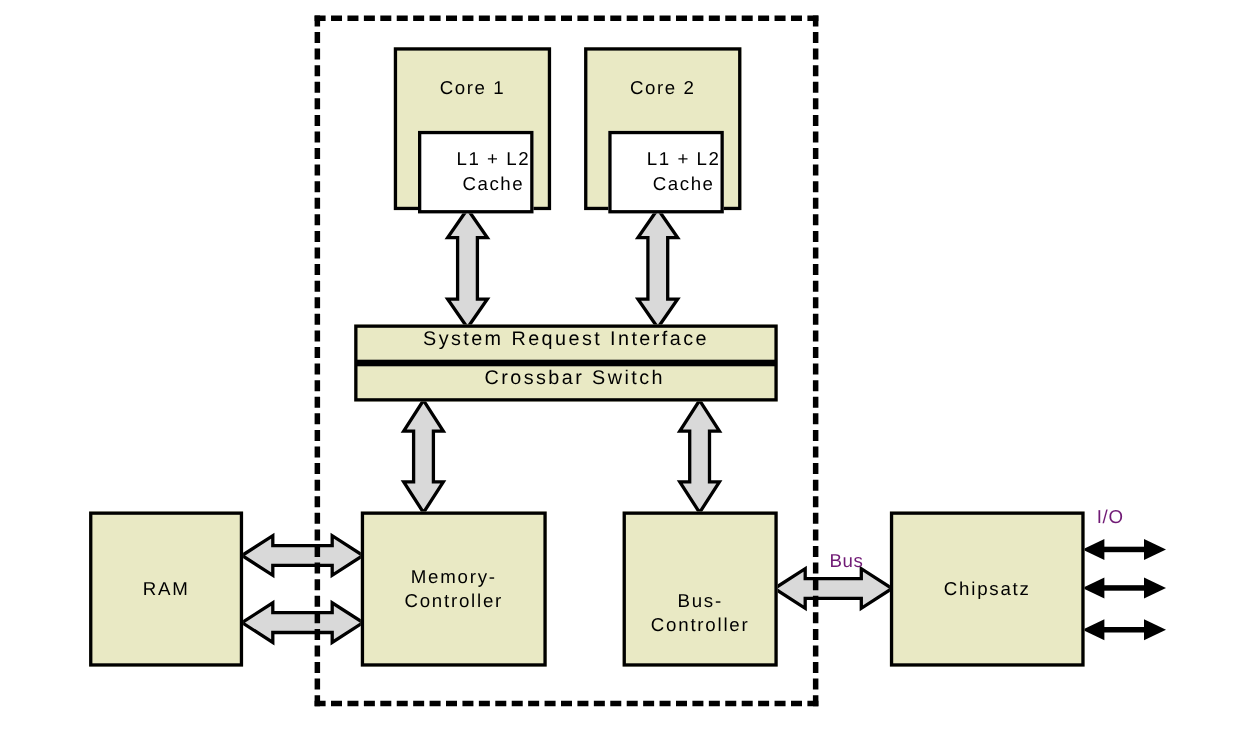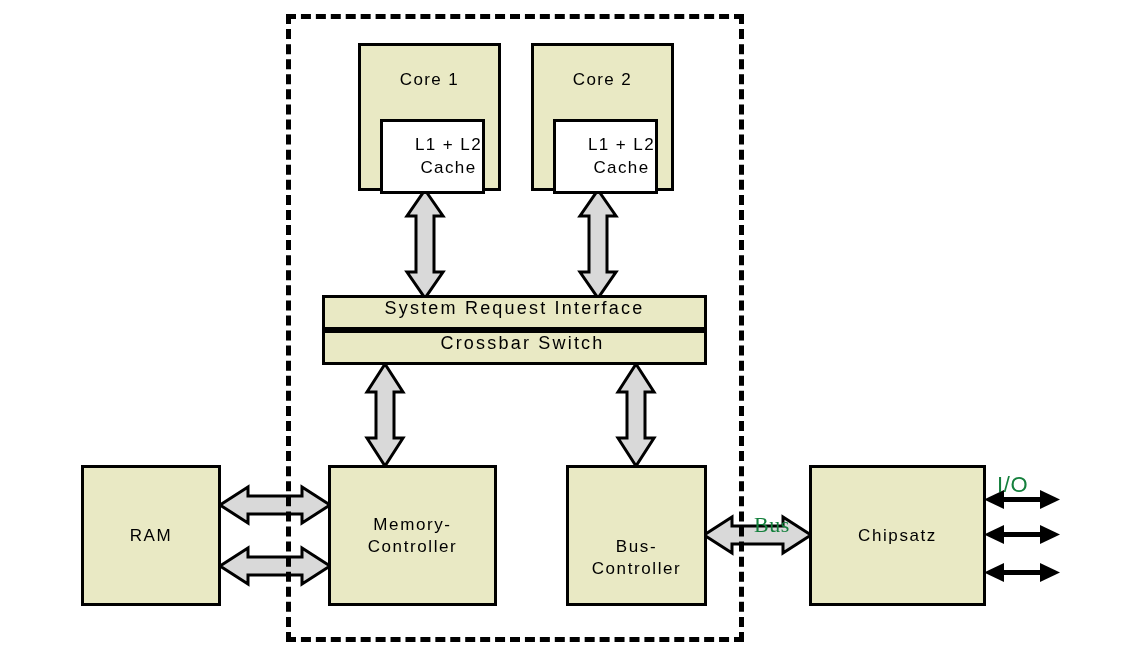--- a/index.html
+++ b/index.html
@@ -80,25 +80,24 @@
     align-items: flex-start;
     justify-content: center;
   }
   .strip-label {
     font-size: 18px;
     letter-spacing: 2.2px;
     color: #000;
   }
   .free-label {
     position: absolute;
-    font-size: 22px;
+    font-size: 17px;
     letter-spacing: 0.6px;
-    color: #15803d;
+    color: #701a75;
     white-space: nowrap;
-    margin-top: 12px;
   }
   .dash-frame {
     position: absolute;
     box-sizing: border-box;
     border: 5px dashed #000000;
     background: transparent;
     pointer-events: none;
   }
 </style>
 </head>
@@ -175,17 +174,17 @@
   </div>
 
   <div class="box" style="left:809px; top:465px; width:177px; height:141px;">
     <span class="box-label" style="font-size:17px;">Chipsatz</span>
   </div>
 
   <div class="box" style="left:81px; top:465px; width:140px; height:141px;">
     <span class="box-label" style="font-size:17px;">RAM</span>
   </div>
 
-  <div class="free-label" style="left:754px; top:500px;font-family:Liberation Serif, serif;">Bus</div>
+  <div class="free-label" style="left:754px; top:500px;">Bus</div>
 
   <div class="free-label" style="left:997px; top:460px;">I/O</div>
 
 </div>
 
 </body></html>

